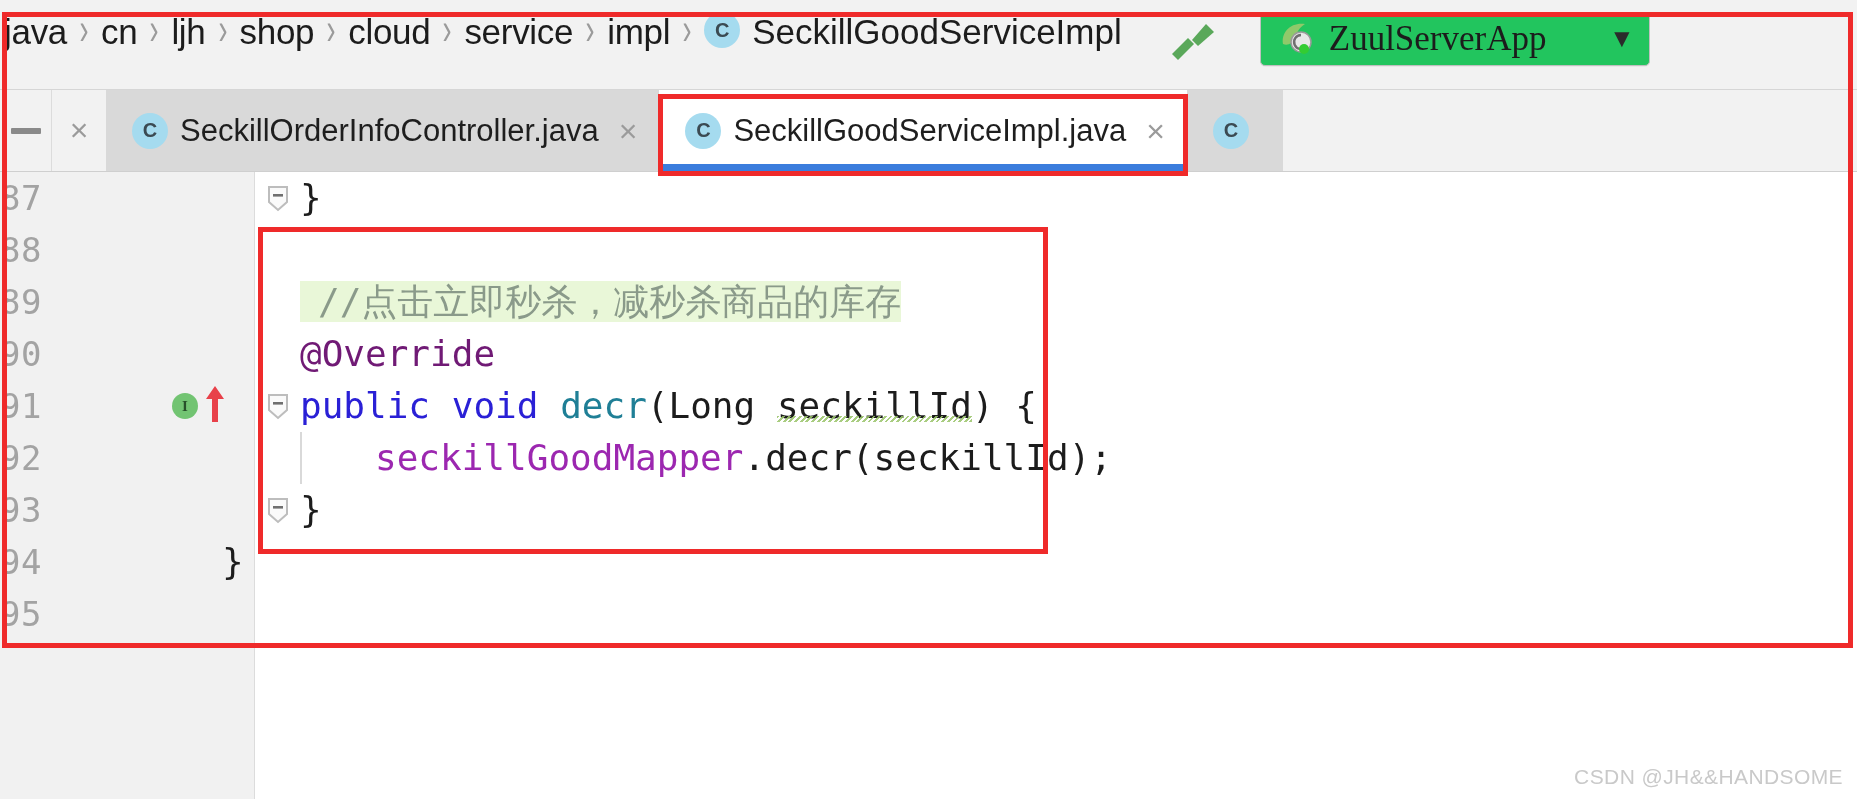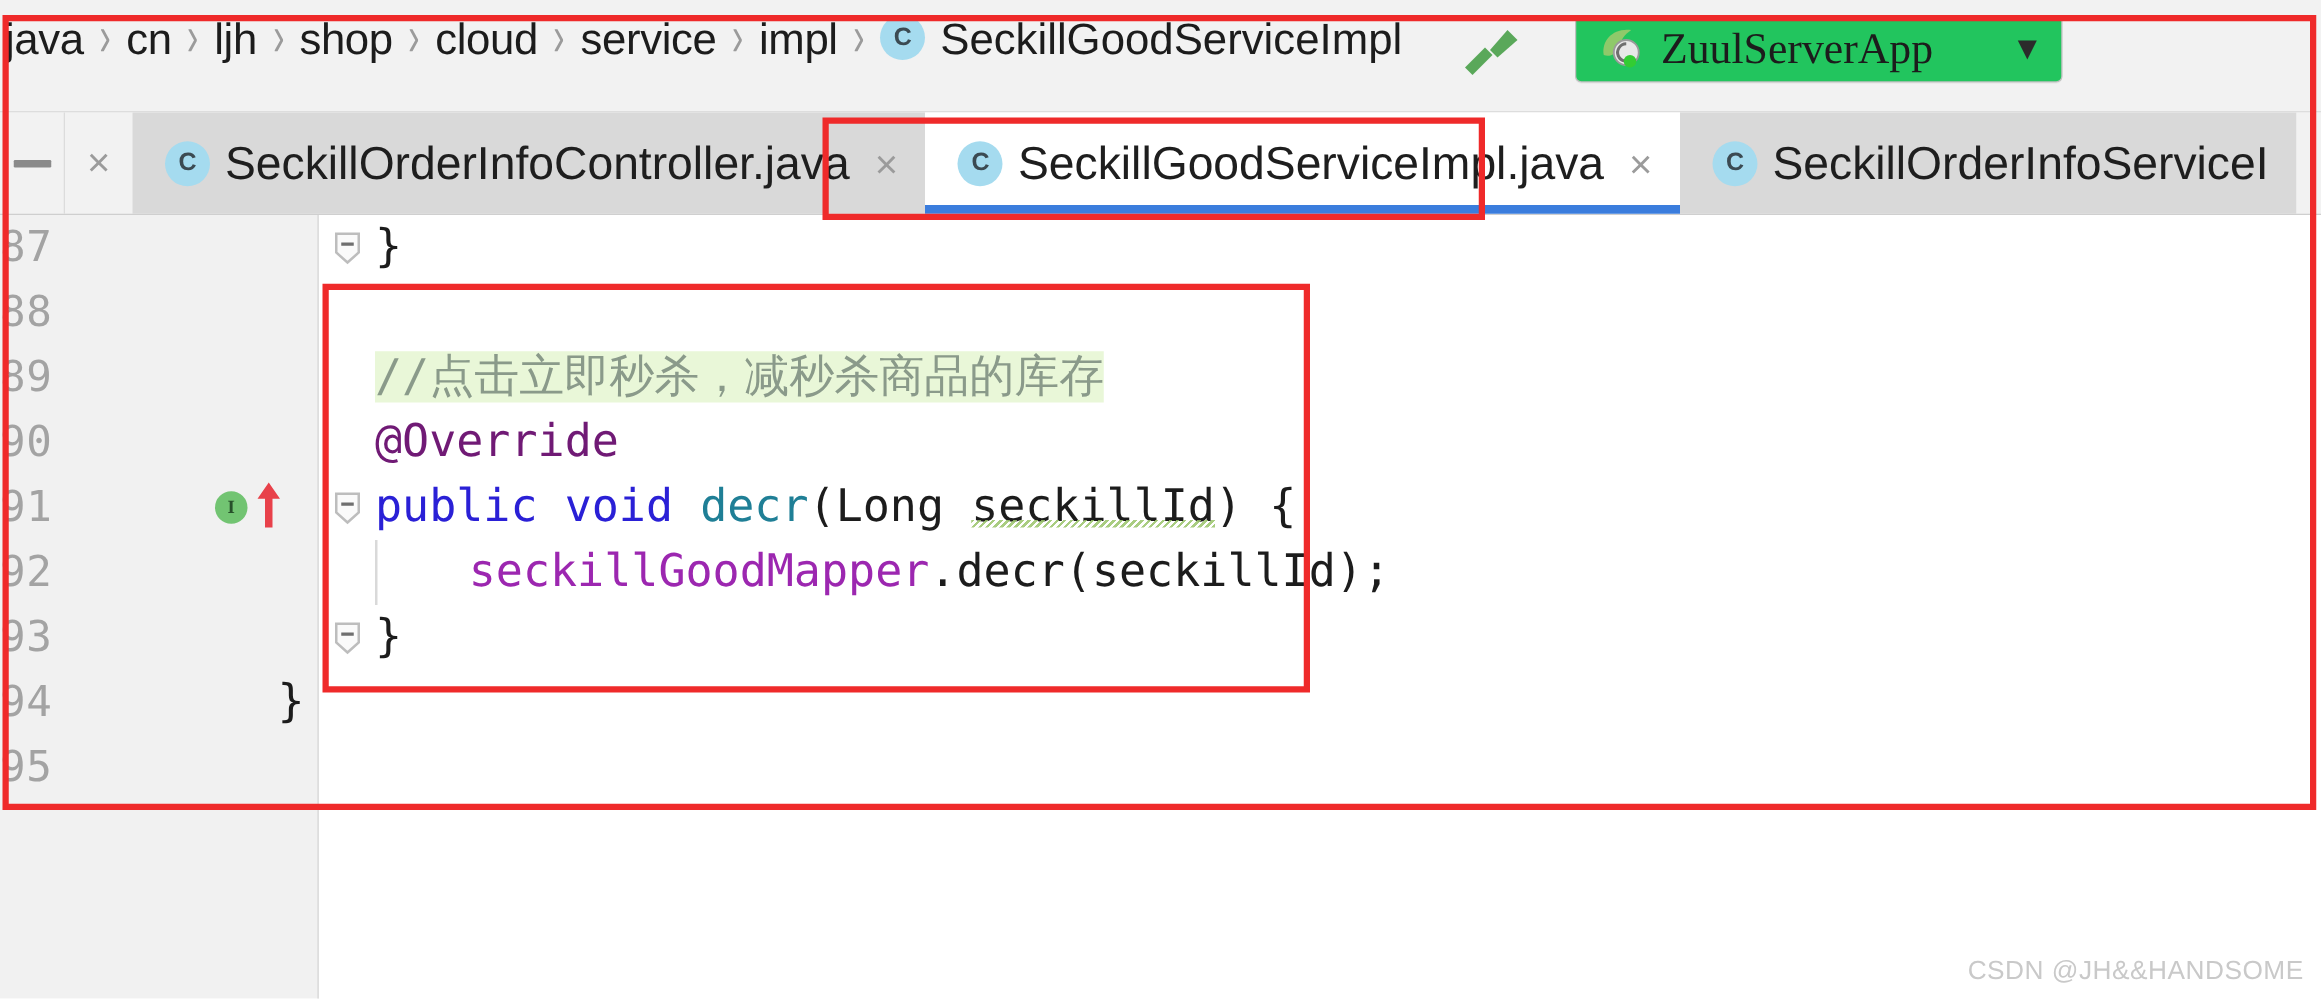--- a/index.html
+++ b/index.html
@@ -79,21 +79,21 @@
     height: 100%;
     position: relative;
     white-space: nowrap;
   }
   .tab.inactive { background: #d9d9d9; }
   .tab.active { background: #ffffff; }
   .tab.active::after {
     content: ""; position: absolute; left: 0; right: 0; bottom: 0;
     height: 7px; background: #3b7ddd;
   }
-  .tab-label { font-size: 37px; color: #1e1e1e; }
+  .tab-label { font-size: 31px; color: #1e1e1e; }
   .tab-close {
     margin-left: 20px; font-size: 32px; color: #9b9b9b; line-height: 1;
     font-family: "Liberation Sans", sans-serif;
   }
   .tab-lead-close {
     width: 54px; display: flex; align-items: center; justify-content: center;
     font-size: 32px; color: #9b9b9b;
   }
 
   
@@ -136,21 +136,21 @@
   .fold {
     position: absolute; left: 258px; width: 40px; height: 52px;
     display: flex; align-items: center; justify-content: center;
   }
   .code {
     position: absolute; left: 300px;
     font-family: "DejaVu Sans Mono", monospace;
     font-size: 36px; line-height: 52px; white-space: pre;
     color: #1c1c1c; letter-spacing: 0px;
   }
-  .code .cmt { color: #8a9a8a; background: #e9f7d8; }
+  .code .cmt { color: #8a9a8a; background: #e9f7d8; padding-left: 18px; }
   .code .ann { color: #701a75; }
   .code .kw  { color: #2a20d6; font-weight: 400; }
   .code .mth { color: #1f7f96; }
   .code .fld { color: #9c27b0; }
   .code .pln { color: #1c1c1c; }
   .squig {
     position: relative;
   }
   .squig::after {
     content: "";
@@ -237,21 +237,20 @@
     </div>
 
     <div class="tab active">
       <span class="class-chip">C</span>
       <span class="tab-label">SeckillGoodServiceImpl.java</span>
       <span class="tab-close">×</span>
     </div>
 
     <div class="tab inactive">
       <span class="class-chip">C</span>
-      <span class="tab-label">SeckillOrderInfoServiceI</span>
     </div>
   </div>
 
   <div class="editor">
     <div class="gutter"></div>
     <div class="gutter-divider"></div>
 
     <div class="code-rows">
 
       <div class="row">

